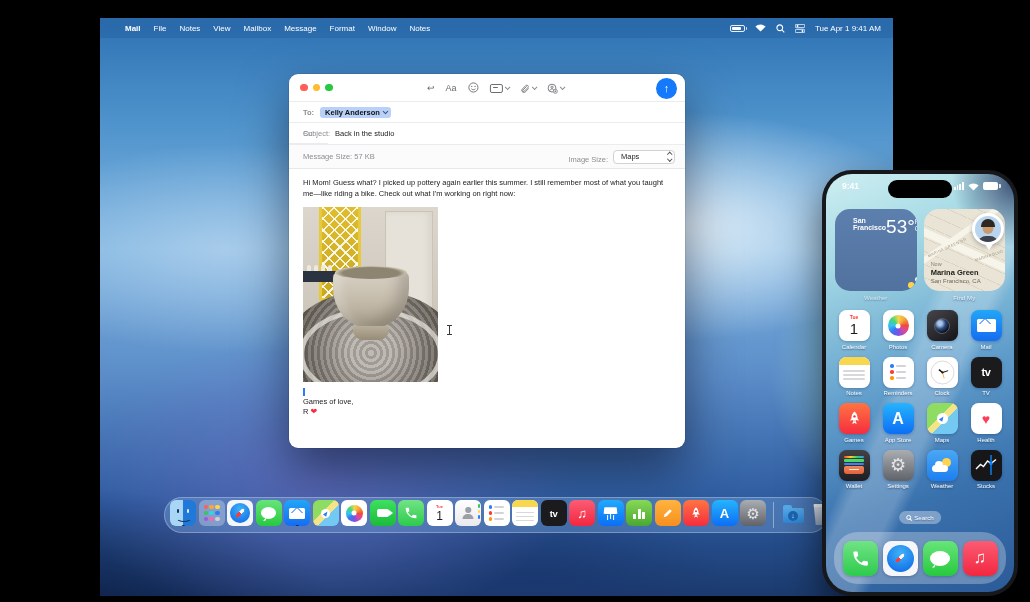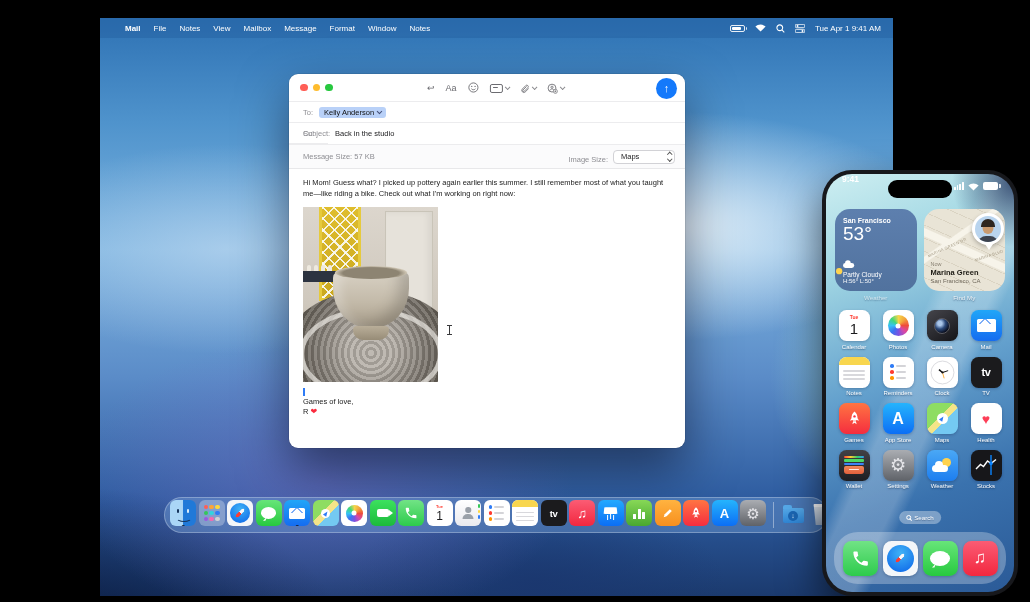--- a/index.html
+++ b/index.html
@@ -38,21 +38,21 @@
   .lt-red{background:#ff5f57;} .lt-yel{background:#febc2e;} .lt-grn{background:#28c840;}
   .tb{position:absolute;left:50%;top:0;height:28px;transform:translateX(-44%);display:flex;align-items:center;gap:11px;color:#6b6b70;}
   .tb .grp{display:flex;align-items:center;gap:2px;}
   .tb .txt{font-size:9px;}
   .chev{width:4px;height:4px;border-right:1px solid #8a8a8e;border-bottom:1px solid #8a8a8e;transform:rotate(45deg) translateY(-1px);}
   .fieldicon{width:13px;height:9px;border:1px solid #6b6b70;border-radius:2px;position:relative;}
   .fieldicon:after{content:"";position:absolute;left:2px;top:2px;width:5px;height:1.5px;background:#6b6b70;border-radius:1px;}
   .send{position:absolute;right:8px;top:3.5px;width:21px;height:21px;border-radius:50%;background:#1479fb;
     color:#fff;display:flex;align-items:center;justify-content:center;font-size:11px;font-weight:bold;}
   .frow{display:flex;align-items:center;padding:0 14px;border-bottom:1px solid #ececee;font-size:7.5px;color:#8e8e93;}
-  .frow.to{height:21px;} .frow.cc{height:21px;} .frow.subj{height:22px;}
+  .frow.to{height:21px;font-weight:bold;} .frow.cc{height:21px;} .frow.subj{height:22px;}
   .frow .val{color:#1c1c1e;margin-left:5px;}
   .token{margin-left:6px;background:#b9d1f8;border-radius:3px;padding:1px 5px;color:#111;display:flex;align-items:center;gap:3px;}
   .token .tchev{width:3.5px;height:3.5px;border-right:1px solid #44507a;border-bottom:1px solid #44507a;transform:rotate(45deg) translateY(-1px);}
   .sizerow{height:24px;display:flex;align-items:center;padding:0 10px 0 14px;background:#fbfbfc;border-bottom:1px solid #e8e8ea;font-size:7.5px;color:#8e8e93;}
   .sizerow .right{margin-left:auto;display:flex;align-items:flex-end;gap:5px;}
   .select{display:flex;align-items:center;background:#fff;border:1px solid #d2d2d6;border-radius:4px;height:14px;padding:0 3px 0 7px;min-width:62px;color:#1c1c1e;}
   .select .stepper{margin-left:auto;display:flex;flex-direction:column;line-height:0;color:#555;}
   .select .stepper i{width:3.5px;height:3.5px;border-right:1px solid #555;border-bottom:1px solid #555;}
   .select .stepper .up{transform:rotate(-135deg);margin-bottom:1px;}
   .select .stepper .dn{transform:rotate(45deg);}
@@ -200,32 +200,32 @@
   .wx-in .cloud:before{content:"";position:absolute;left:3px;top:-4px;width:8px;height:8px;border-radius:50%;background:#fff;}
 
   
   .iphone{position:absolute;left:822px;top:170px;width:196px;height:426px;background:#17181c;border-radius:30px;
     padding:4px;box-shadow:0 18px 40px rgba(0,0,0,.6);}
   .iscreen{position:relative;width:100%;height:100%;border-radius:26px;overflow:hidden;
     background:
       radial-gradient(ellipse 60% 28% at 100% 2%, rgba(16,34,80,.75), transparent 55%),
       linear-gradient(115deg, rgba(255,255,255,0) 42%, rgba(255,255,255,.22) 46% 58%, rgba(255,255,255,0) 62%),
       linear-gradient(160deg,#cdeef1 0%,#a3d8e4 20%,#63a0cd 48%,#3a72ae 74%,#2b5a97 100%);}
-  .istatus{position:relative;height:24px;display:flex;padding:0 16px;color:#fff;}
+  .istatus{position:relative;height:24px;display:flex;align-items:center;padding:0 16px;color:#fff;}
   .istatus .time{font-size:8.5px;font-weight:bold;}
   .island{position:absolute;left:50%;transform:translateX(-50%);top:6px;width:64px;height:18px;background:#000;border-radius:10px;}
   .istatus .right{margin-left:auto;display:flex;align-items:center;gap:4px;}
   .sigbars{display:flex;align-items:flex-end;gap:1px;}
   .sigbars i{width:1.8px;background:#fff;border-radius:.5px;}
   .ibatt{position:relative;width:15px;height:7.5px;background:#fff;border-radius:2px;}
   .ibatt:after{content:"";position:absolute;right:-2.5px;top:2px;width:1.5px;height:3.5px;background:rgba(255,255,255,.85);border-radius:0 1px 1px 0;}
 
   .widgets{display:flex;gap:7px;padding:0 9px;margin-top:11px;}
   .widget{width:82px;height:82px;border-radius:15px;overflow:hidden;position:relative;}
-  .w-weather{background:linear-gradient(180deg,#5d7fae 0%,#51729e 100%);color:#fff;padding:8px 8px 7px;display:flex;flex-direction:column;}
+  .w-weather{background:linear-gradient(180deg,#5d7fae 0%,#51729e 100%);color:#fff;padding:8px 18px 7px;display:flex;flex-direction:row;}
   .w-weather .city{font-size:7px;font-weight:600;}
   .w-weather .temp{font-size:19px;font-weight:300;line-height:1.05;}
   .w-weather .cond{font-size:6.5px;margin-top:1px;}
   .w-weather .range{font-size:6px;opacity:.95;}
   .w-weather .wx-mini{margin-top:auto;margin-bottom:2px;transform:scale(.7);transform-origin:left bottom;}
   .w-findmy{background:#e9e4d6;}
   .w-findmy .roads{position:absolute;inset:0;
     background:
       linear-gradient(24deg, transparent 46%, #f7f4ea 47% 53%, transparent 54%),
       linear-gradient(-35deg, transparent 60%, #f7f4ea 61% 65%, transparent 66%),

